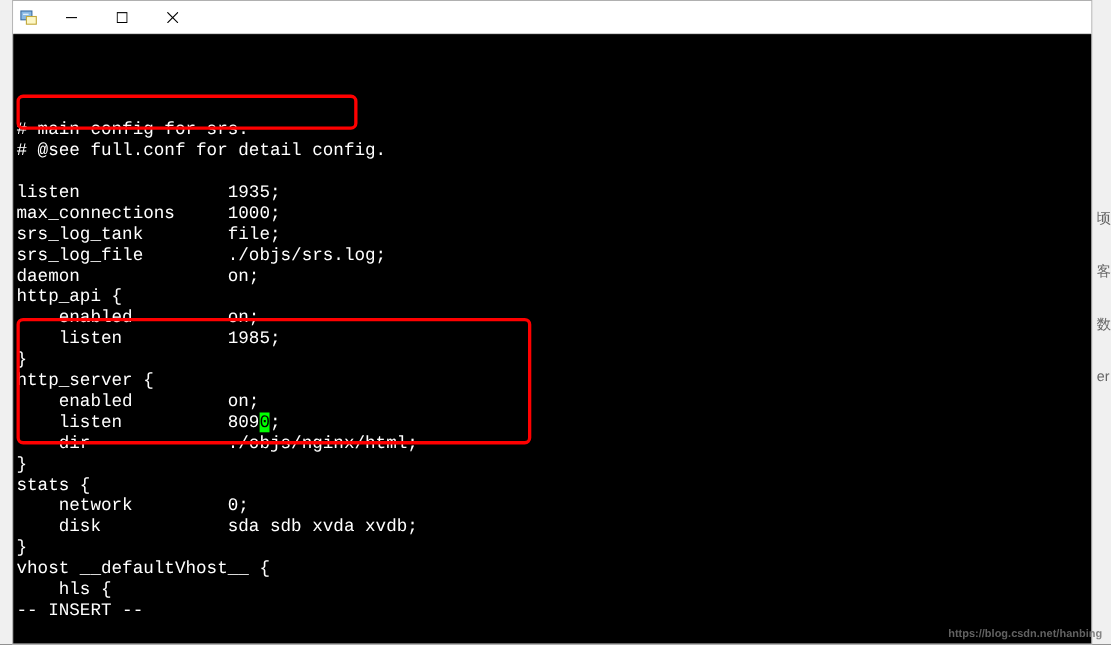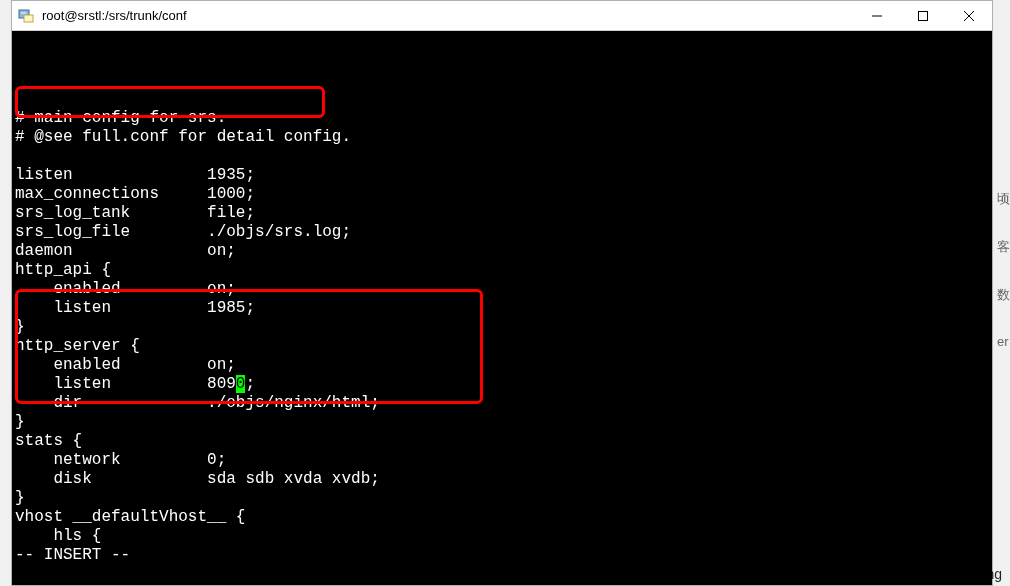--- a/index.html
+++ b/index.html
@@ -87,24 +87,25 @@
       height: 115px;
     }
     .cursor-block {
       background: #00ff00;
       color: #000;
     }
     .watermark {
       position: absolute;
       right: 8px;
       bottom: 4px;
-      color: #000000;
-      font-size: 14px;
+      color: #737373;
+      font-size: 10px;
       font-family: Arial, sans-serif;
       opacity: 0.85;
+      font-weight: bold;
     }
     .side-hints {
       position: absolute;
       right: 0;
       top: 190px;
       color: #666;
       font-size: 13px;
     }
     .side-hints span {
       display: block;
@@ -116,21 +117,20 @@
 
 <div class="window">
   <div class="titlebar">
     <span class="title-icon">
       <svg viewBox="0 0 16 16" width="16" height="16">
         <rect x="1" y="2" width="10" height="8" fill="#89b9e4" stroke="#3a6ca0" stroke-width="1"></rect>
         <rect x="6" y="7" width="9" height="7" fill="#fdf7c6" stroke="#c2a83a" stroke-width="1"></rect>
         <line x1="3" y1="5" x2="8" y2="5" stroke="#fff" stroke-width="1"></line>
       </svg>
     </span>
-    <span class="title-text">root@srstl:/srs/trunk/conf</span>
     <div class="win-controls">
       <div class="win-btn">
         <svg width="10" height="10" viewBox="0 0 10 10">
             <line x1="0" y1="5" x2="10" y2="5" stroke="#000" stroke-width="1"></line>
           </svg>
       </div>
       <div class="win-btn">
         <svg width="10" height="10" viewBox="0 0 10 10">
             <rect x="0.5" y="0.5" width="9" height="9" fill="none" stroke="#000" stroke-width="1"></rect>
           </svg>

